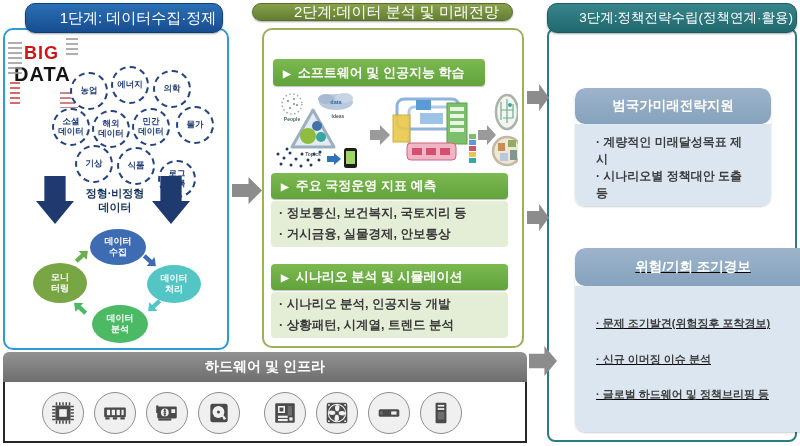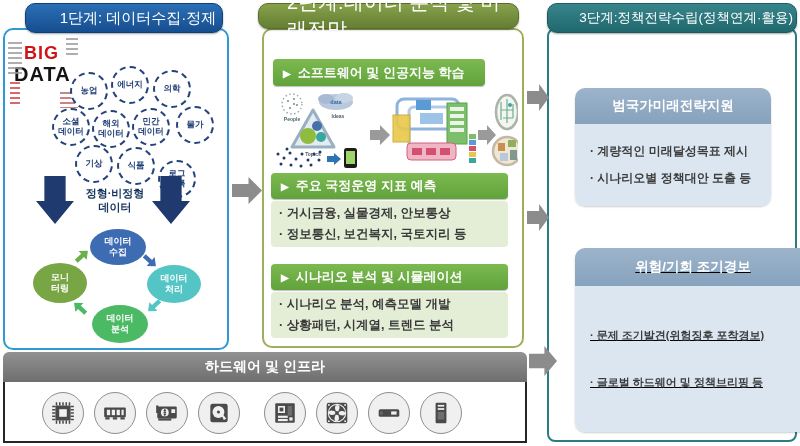--- a/index.html
+++ b/index.html
@@ -5,21 +5,21 @@
   * { box-sizing: border-box; margin: 0; padding: 0; }
   body { background:#fff; font-family:"Liberation Sans", sans-serif; }
   .canvas { position:relative; width:800px; height:446px; background:#fff; overflow:hidden; }
   .pre { white-space:pre-line; }
 
   
   .stage-head { position:absolute; z-index:3; display:flex; align-items:center; justify-content:center;
     color:#fff; font-weight:normal; border-radius:10px; box-shadow:0 1px 2px rgba(0,0,0,.35);padding-left:28px; }
   .sh1 { left:25px; top:3px; width:198px; height:30px; font-size:15px;
     background:linear-gradient(180deg,#2b6fb4,#164e90); border:1px solid #113e77; }
-  .sh2 { left:258px; top:3px; width:261px; height:26px; font-size:20px;
+  .sh2 { left:252px; top:3px; width:261px; height:18px; font-size:15px;
     background:linear-gradient(180deg,#87a14b,#647e33); border:1px solid #566d2b; }
   .sh3 { left:547px; top:3px; width:250px; height:30px; font-size:13.5px;
     background:linear-gradient(180deg,#38858b,#1f686e); border:1px solid #1a5a60; }
 
   
   .panel { position:absolute; background:#fff; z-index:1; }
   .p1 { left:3px;  top:28px; width:226px; height:322px; border:2px solid #2d9bd2; border-radius:10px; }
   .p2 { left:262px; top:28px; width:262px; height:320px; border:2px solid #9cb05c; border-radius:10px; }
   .p3 { left:547px; top:28px; width:250px; height:414px; border:2px solid #2c7d83; border-radius:8px; }
 
@@ -88,23 +88,23 @@
   .s2x1 { left:271px; top:201px; width:237px; height:46px; }
   .s2x2 { left:271px; top:292px; width:237px; height:46px; }
   .s2box .bline { color:#3a3a3a; font-size:12.5px; font-weight:bold; }
   .illus { position:absolute; left:270px; top:90px; width:248px; height:80px; z-index:2; }
 
   
   .s3box { position:absolute; z-index:2; border-radius:10px; overflow:hidden; box-shadow:0 1px 2px rgba(0,0,0,.2); }
   .s3bx0 { left:575px; top:88px;  width:196px; height:118px; }
   .s3bx1 { left:575px; top:248px; width:236px; height:184px;text-decoration:underline; }
   .s3head { height:36px; display:flex; align-items:center; justify-content:center;
-    background:linear-gradient(180deg,#9db4ca,#86a2bd); color:#fff; font-weight:bold; font-size:13.5px; }
+    background:linear-gradient(180deg,#9db4ca,#86a2bd); color:#fff; font-weight:bold; font-size:13.5px;border-radius:10px; }
   .s3bx1 .s3head { height:38px; }
-  .s3body { background:#dbe6f1; height:calc(100% - 36px); padding:10px 15px;
+  .s3body { background:#dbe6f1; height:calc(100% - 36px); padding:10px 21px;
     display:flex; flex-direction:column; justify-content:space-evenly; }
   .s3bx1 .s3body { height:calc(100% - 38px); }
   .s3body .bline { color:#3d3d3d; font-size:12px; font-weight:bold; }
   .s3bx1 .s3body .bline { font-size:11px; }
 
   
   .hw-head { position:absolute; left:3px; top:352px; width:524px; height:30px; z-index:2;
     background:linear-gradient(180deg,#929292,#6e6e6e); border-radius:6px 6px 0 0;
     display:flex; align-items:center; justify-content:center; color:#fff; font-weight:bold; font-size:14px; }
   .hw-body { position:absolute; left:3px; top:382px; width:524px; height:61px; z-index:2;
@@ -269,45 +269,46 @@
       <rect x="230" y="63" width="8" height="8" fill="#b9c8dc"></rect>
       <rect x="240" y="60" width="7" height="10" fill="#7f9890"></rect>
     </g>
   </svg>
 
   <div class="s2btn s2b1">
     <span class="play">▶</span>
     <span>주요 국정운영 지표 예측</span>
   </div>
   <div class="s2box s2x1">
+    <div class="bline">· 정보통신, 보건복지, 국토지리 등</div>
     <div class="bline">· 거시금융, 실물경제, 안보통상</div>
-    <div class="bline">· 정보통신, 보건복지, 국토지리 등</div>
   </div>
 
   <div class="s2btn s2b2">
     <span class="play">▶</span>
     <span>시나리오 분석 및 시뮬레이션</span>
   </div>
   <div class="s2box s2x2">
-    <div class="bline">· 시나리오 분석, 예측모델 개발</div>
+    <div class="bline">· 시나리오 분석, 인공지능 개발</div>
     <div class="bline">· 상황패턴, 시계열, 트렌드 분석</div>
   </div>
 
   <div class="s3box s3bx0">
     <div class="s3head">범국가미래전략지원</div>
     <div class="s3body">
       <div class="bline">· 계량적인 미래달성목표 제시</div>
       <div class="bline">· 시나리오별 정책대안 도출 등</div>
     </div>
   </div>
 
   <div class="s3box s3bx1">
     <div class="s3head">위험/기회 조기경보</div>
     <div class="s3body">
       <div class="bline">· 문제 조기발견(위험징후 포착경보)</div>
+      <div class="bline">· 신규 이머징 이슈 분석</div>
       <div class="bline">· 글로벌 하드웨어 및 정책브리핑 등</div>
     </div>
   </div>
 
   <div class="hw-head">하드웨어 및 인프라</div>
   <div class="hw-body"></div>
 
   <div class="hw-icon hw1">
     <svg width="26" height="26" viewBox="0 0 24 24">
       <g stroke="#4a4a4a" stroke-width="1.4">

